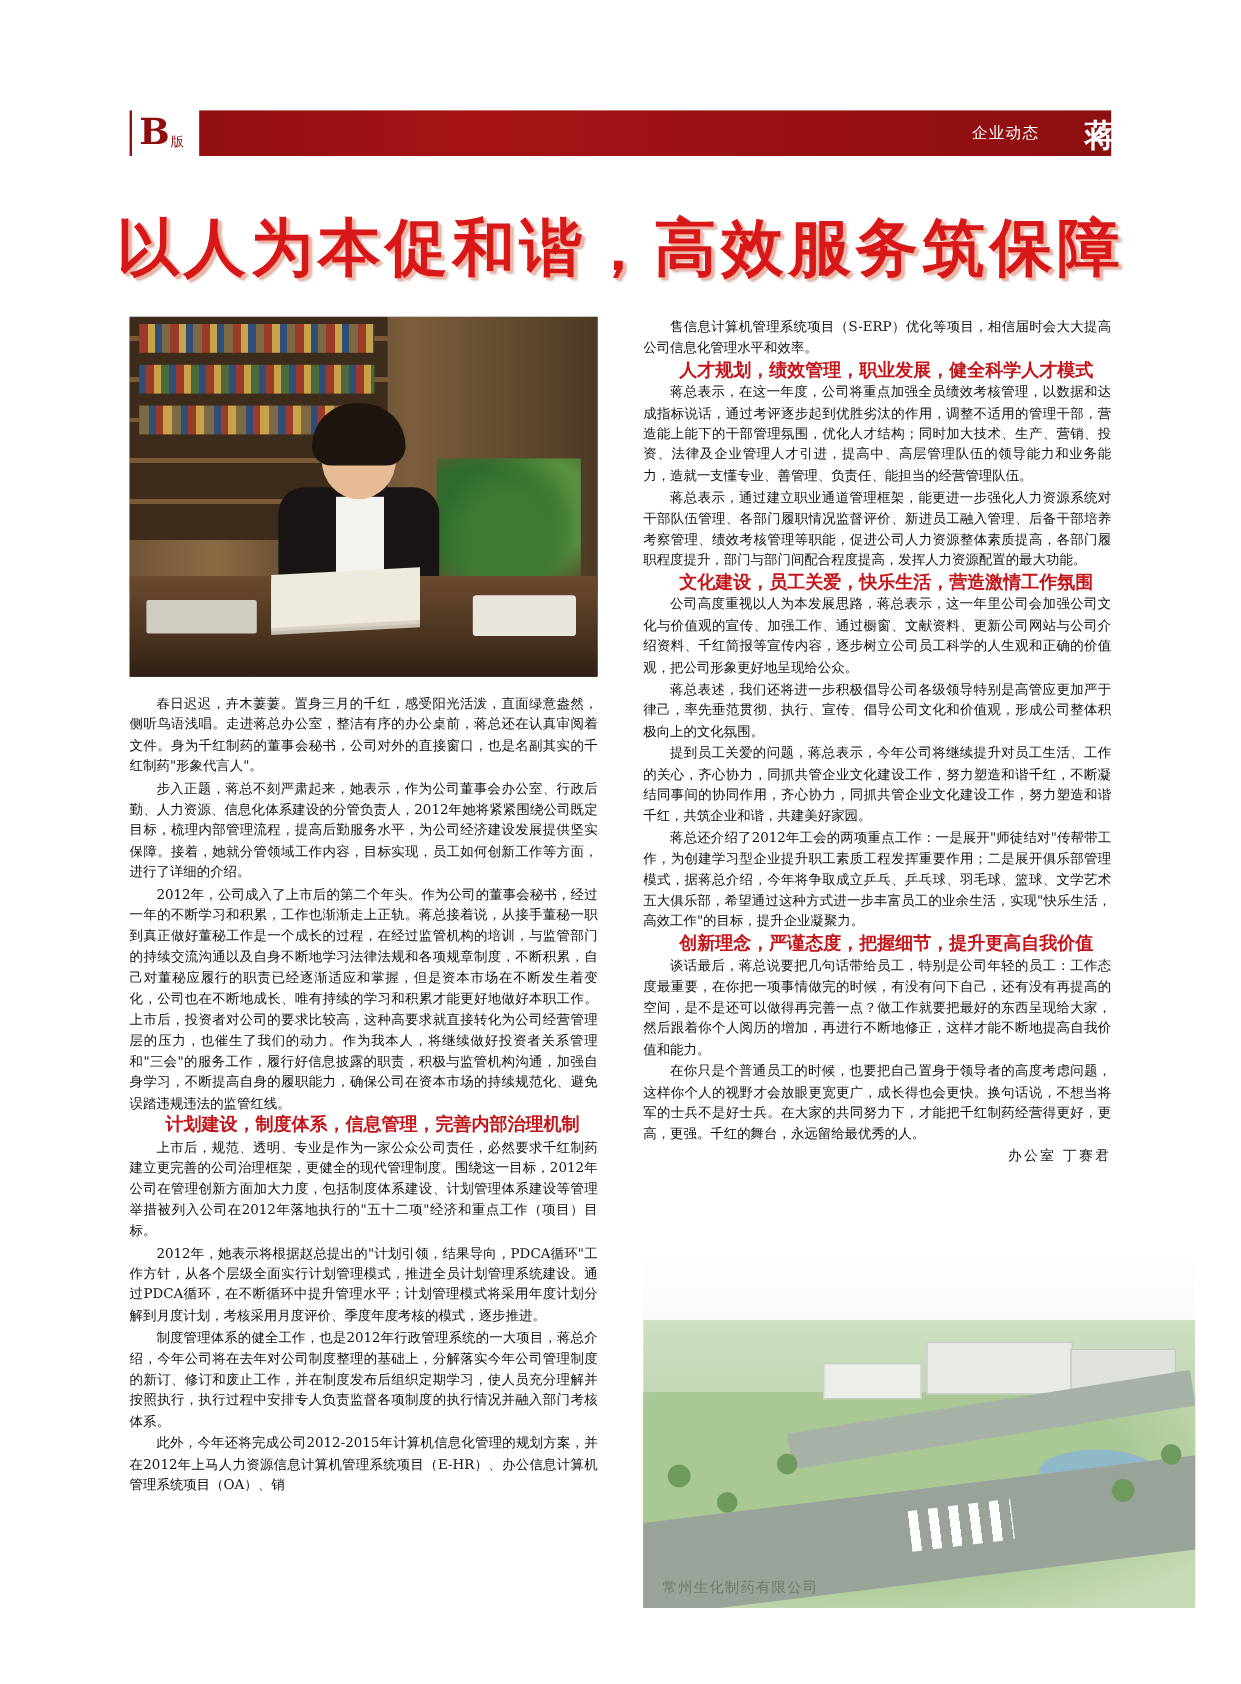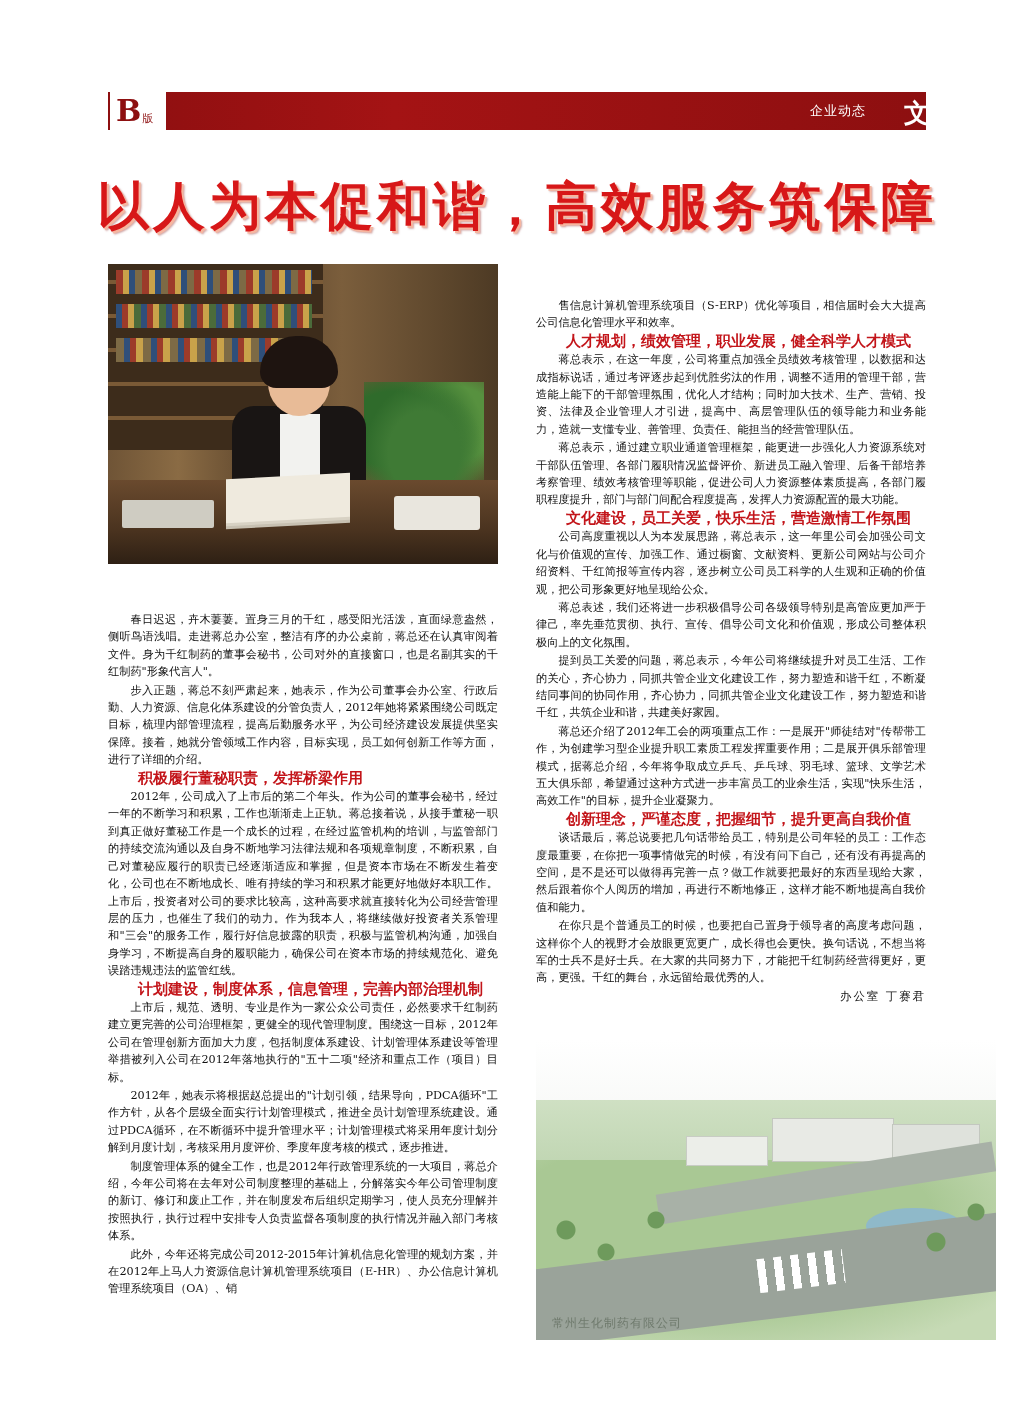--- a/index.html
+++ b/index.html
@@ -45,21 +45,21 @@
   .ph-person-shirt{position:absolute;left:172px;top:150px;width:40px;height:84px;background:#f2f2ef;}
   .ph-desk{position:absolute;left:0;top:216px;width:390px;height:84px;
            background:linear-gradient(180deg,#6a4a2e 0%,#4a331f 60%,#2e2014 100%);}
   .ph-papers{position:absolute;left:118px;top:212px;width:124px;height:44px;background:#efeade;transform:skewY(-3deg);
              box-shadow:0 3px 0 #d8d2c4,0 6px 0 #c7c0b1;}
   .ph-phone{position:absolute;left:286px;top:232px;width:86px;height:34px;background:#e9e6de;border-radius:3px;}
   .ph-kb{position:absolute;left:14px;top:236px;width:92px;height:28px;background:#cfccc2;border-radius:2px;}
 
   
   .col{position:absolute;top:578px;width:390px;font-family:"DejaVu Serif","Liberation Serif",serif;
-       font-size:11.2px;line-height:17.4px;color:#111;text-align:justify;margin-top:33px;}
+       font-size:11.2px;line-height:17.4px;color:#111;text-align:justify;}
   .col p{margin:0 0 1px 0;text-indent:2em;}
   .col.left{left:108px;}
   .col.right{left:536px;top:264px;width:390px;}
   .sub{color:#c3151a;font-weight:700;font-size:15px;text-indent:0;margin:5px 0 2px 0;
        font-family:"DejaVu Sans","Liberation Sans",sans-serif;}
   .sign{text-align:right;margin-top:10px;text-indent:0;font-size:11.4px;letter-spacing:2px;}
 
   
   .illus{position:absolute;left:536px;top:1040px;width:460px;height:300px;overflow:hidden;}
   .il-sky{position:absolute;left:0;top:0;width:460px;height:120px;background:linear-gradient(180deg,#ffffff 0%,#f3f5f2 100%);}
@@ -88,21 +88,21 @@
 <body>
 
 <div class="page">
 
   <div class="masthead"></div>
   <div class="page-badge">
     <span class="bnum">B</span>
     <span class="bsub">版</span>
   </div>
   <div class="mast-sub">企业动态</div>
-  <div class="mast-title">文献资料</div>
+  <div class="mast-title">蒋总表示</div>
 
   <div class="headline">以人为本促和谐，高效服务筑保障</div>
 
   <div class="photo">
     <div class="ph-wall"></div>
     <div class="ph-shelf">
       <div class="ph-books"></div>
       <div class="ph-books2"></div>
       <div class="ph-books3"></div>
     </div>
@@ -113,21 +113,20 @@
     <div class="ph-person-hair"></div>
     <div class="ph-desk"></div>
     <div class="ph-papers"></div>
     <div class="ph-phone"></div>
     <div class="ph-kb"></div>
   </div>
 
   <div class="col left" id="left-col">
       <p>春日迟迟，卉木萋萋。置身三月的千红，感受阳光活泼，直面绿意盎然，侧听鸟语浅唱。走进蒋总办公室，整洁有序的办公桌前，蒋总还在认真审阅着文件。身为千红制药的董事会秘书，公司对外的直接窗口，也是名副其实的千红制药"形象代言人"。</p>
       <p>步入正题，蒋总不刻严肃起来，她表示，作为公司董事会办公室、行政后勤、人力资源、信息化体系建设的分管负责人，2012年她将紧紧围绕公司既定目标，梳理内部管理流程，提高后勤服务水平，为公司经济建设发展提供坚实保障。接着，她就分管领域工作内容，目标实现，员工如何创新工作等方面，进行了详细的介绍。</p>
-      <p class="sub">积极履行董秘职责，发挥桥梁作用</p>
       <p>2012年，公司成入了上市后的第二个年头。作为公司的董事会秘书，经过一年的不断学习和积累，工作也渐渐走上正轨。蒋总接着说，从接手董秘一职到真正做好董秘工作是一个成长的过程，在经过监管机构的培训，与监管部门的持续交流沟通以及自身不断地学习法律法规和各项规章制度，不断积累，自己对董秘应履行的职责已经逐渐适应和掌握，但是资本市场在不断发生着变化，公司也在不断地成长、唯有持续的学习和积累才能更好地做好本职工作。上市后，投资者对公司的要求比较高，这种高要求就直接转化为公司经营管理层的压力，也催生了我们的动力。作为我本人，将继续做好投资者关系管理和"三会"的服务工作，履行好信息披露的职责，积极与监管机构沟通，加强自身学习，不断提高自身的履职能力，确保公司在资本市场的持续规范化、避免误踏违规违法的监管红线。</p>
       <p class="sub">计划建设，制度体系，信息管理，完善内部治理机制</p>
       <p>上市后，规范、透明、专业是作为一家公众公司责任，必然要求千红制药建立更完善的公司治理框架，更健全的现代管理制度。围绕这一目标，2012年公司在管理创新方面加大力度，包括制度体系建设、计划管理体系建设等管理举措被列入公司在2012年落地执行的"五十二项"经济和重点工作（项目）目标。</p>
       <p>2012年，她表示将根据赵总提出的"计划引领，结果导向，PDCA循环"工作方针，从各个层级全面实行计划管理模式，推进全员计划管理系统建设。通过PDCA循环，在不断循环中提升管理水平；计划管理模式将采用年度计划分解到月度计划，考核采用月度评价、季度年度考核的模式，逐步推进。</p>
       <p>制度管理体系的健全工作，也是2012年行政管理系统的一大项目，蒋总介绍，今年公司将在去年对公司制度整理的基础上，分解落实今年公司管理制度的新订、修订和废止工作，并在制度发布后组织定期学习，使人员充分理解并按照执行，执行过程中安排专人负责监督各项制度的执行情况并融入部门考核体系。</p>
       <p>此外，今年还将完成公司2012-2015年计算机信息化管理的规划方案，并在2012年上马人力资源信息计算机管理系统项目（E-HR）、办公信息计算机管理系统项目（OA）、销</p>
     </div>
 
   <div class="col right" id="right-col">
       <p>售信息计算机管理系统项目（S-ERP）优化等项目，相信届时会大大提高公司信息化管理水平和效率。</p>

